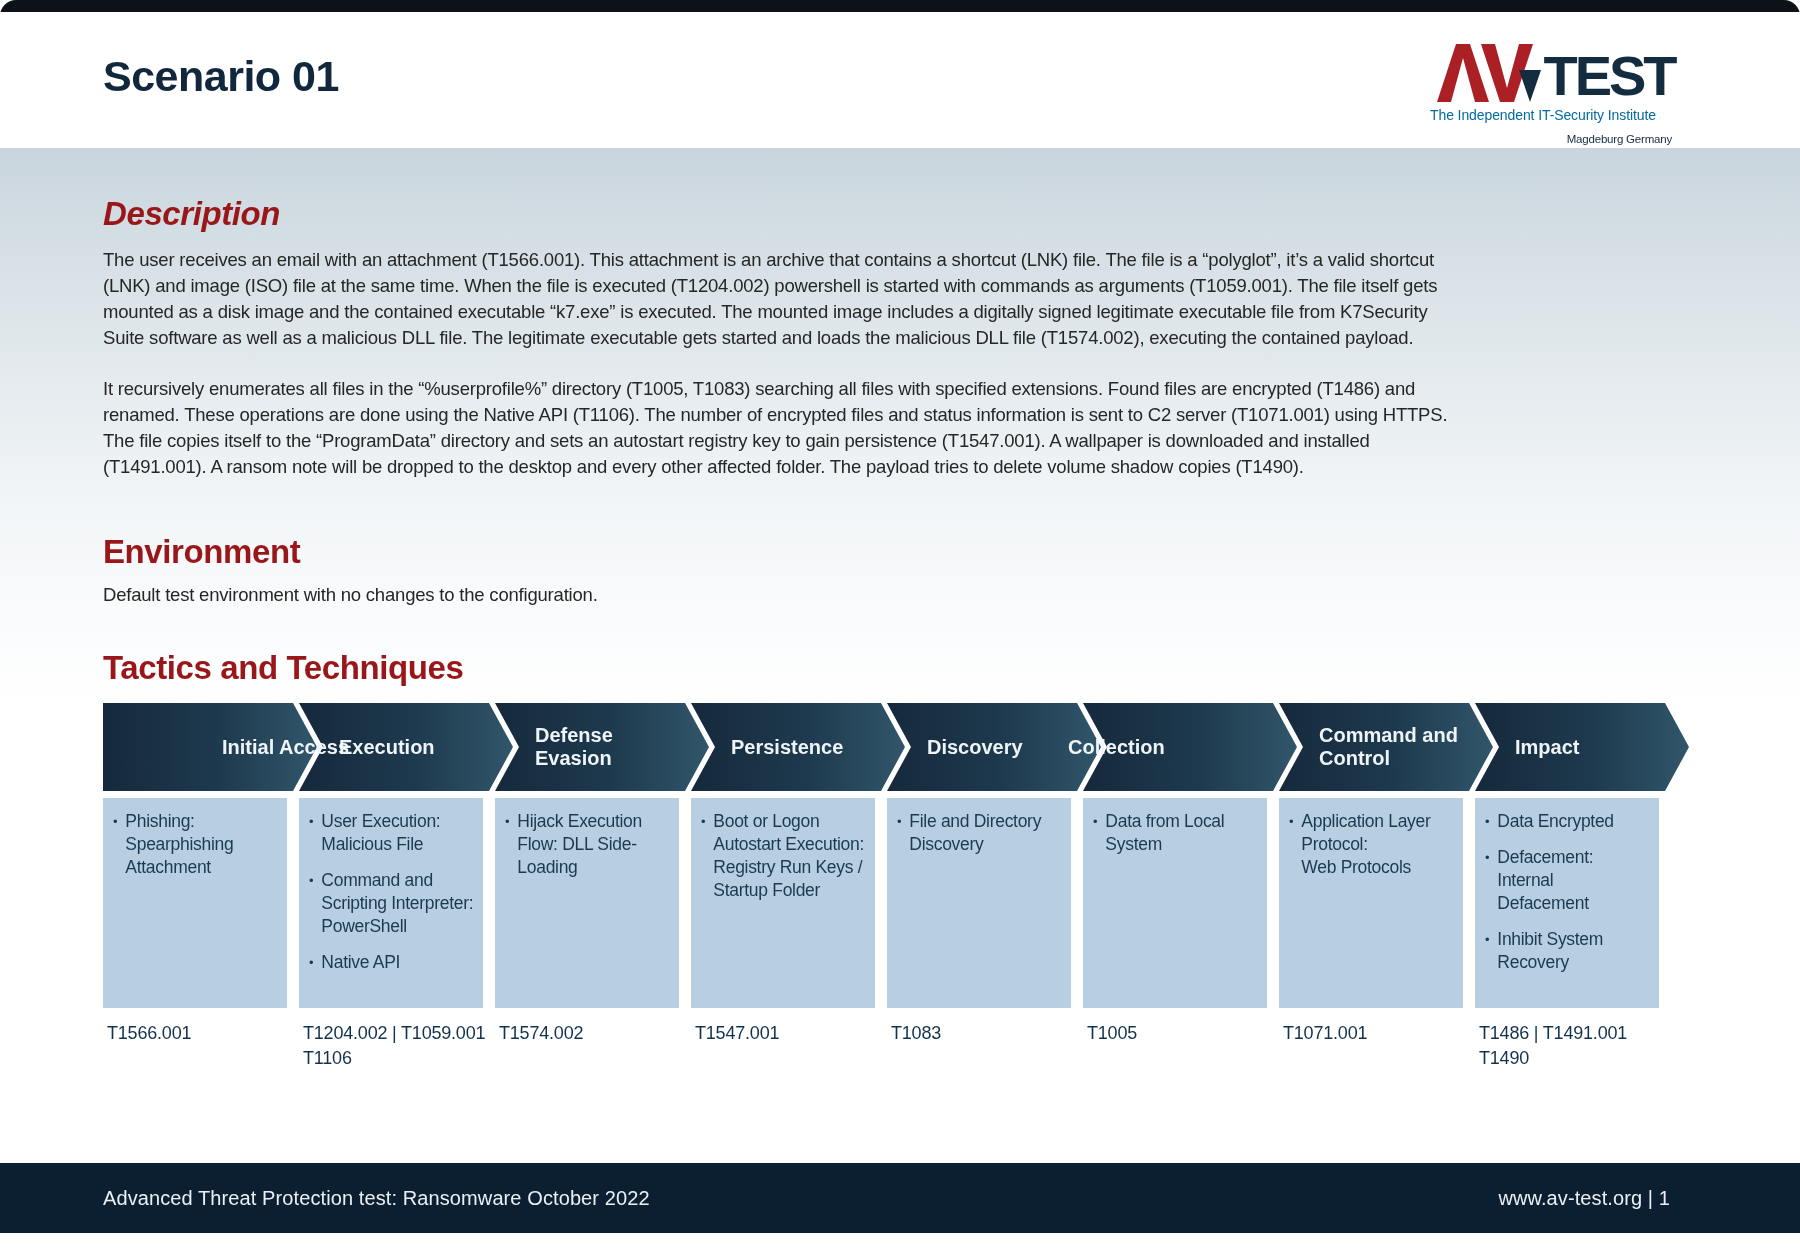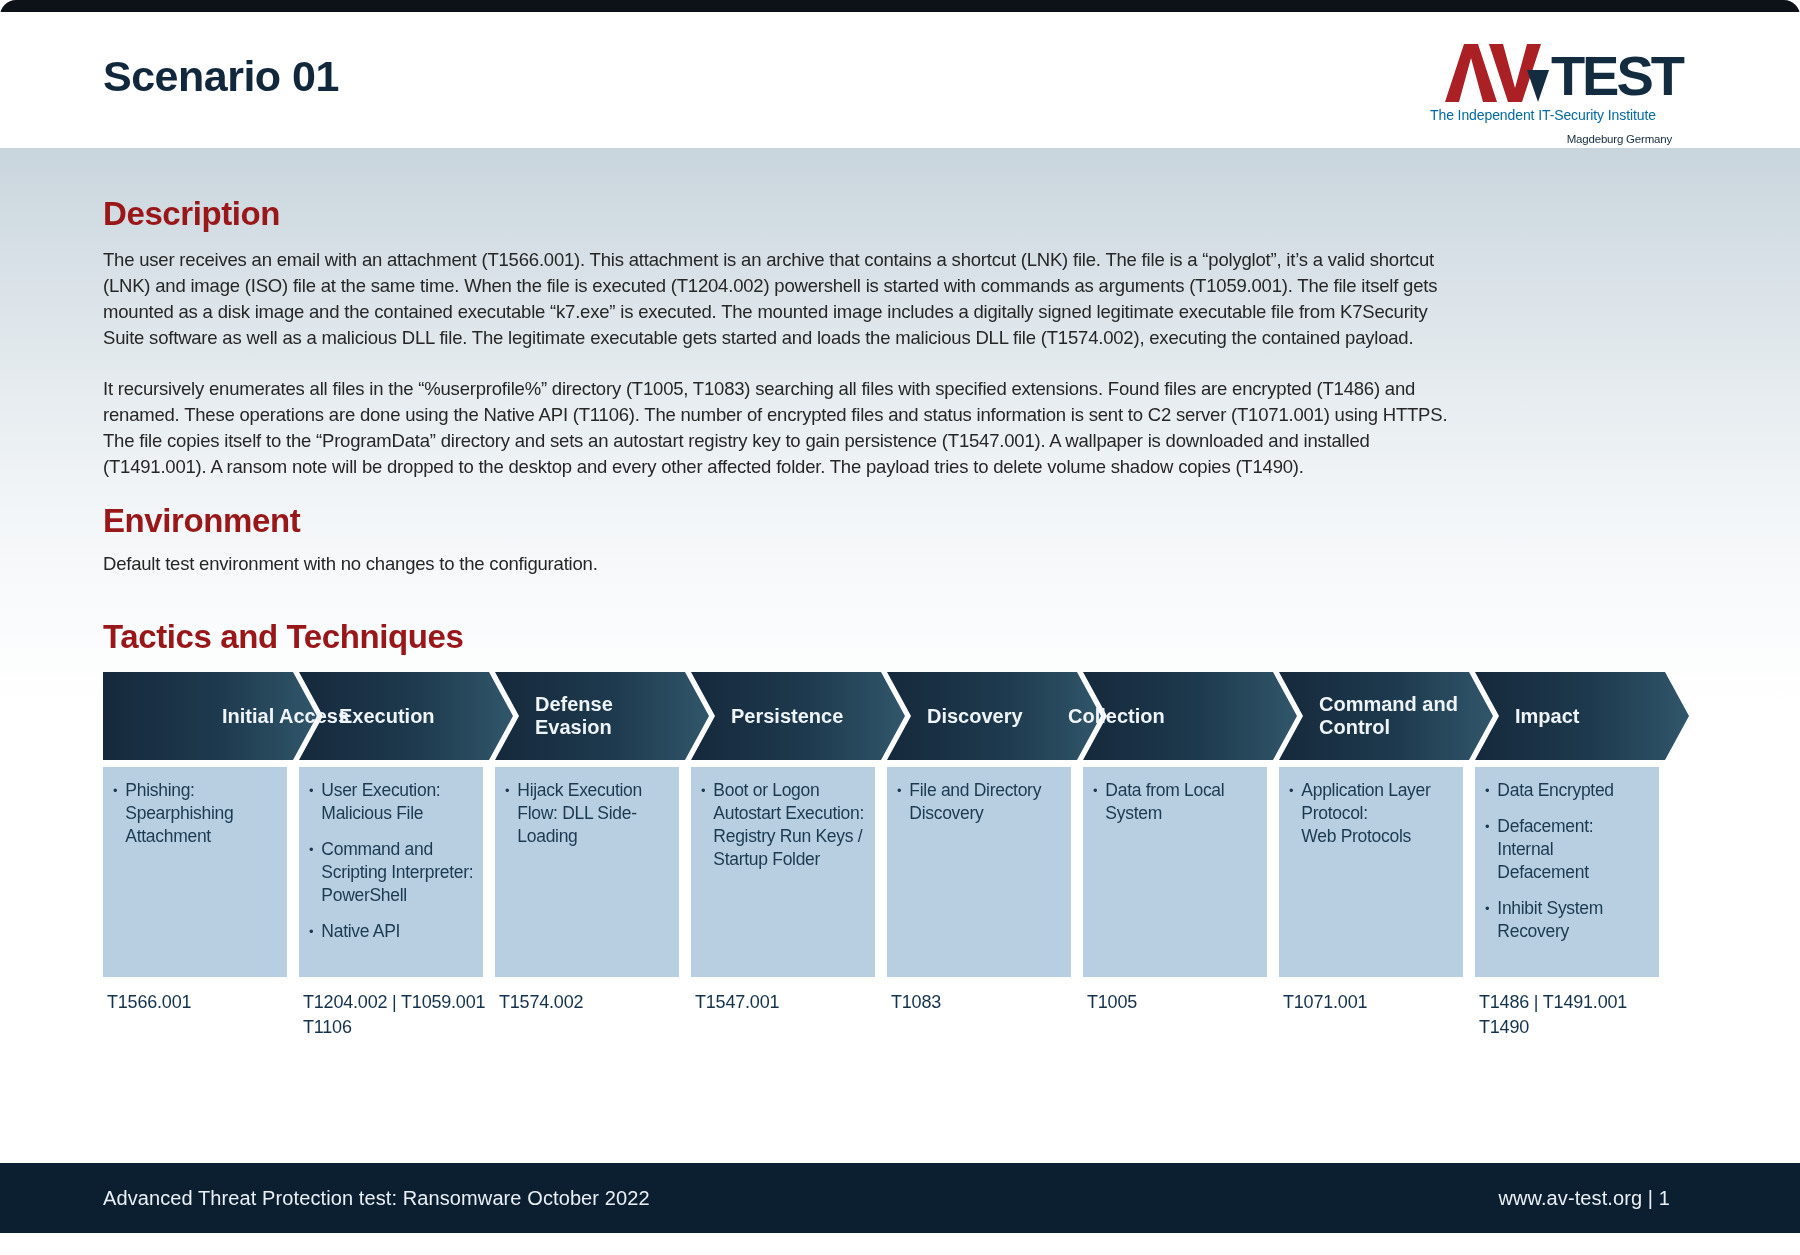--- a/index.html
+++ b/index.html
@@ -15,21 +15,21 @@
   }
   
   .top-bar{height:12px;background:#0d1219;}
   
   .header{position:relative;height:136px;background:#ffffff;}
   .page-title{
     position:absolute;left:103px;top:40px;
     font-size:43px;font-weight:bold;color:#10273c;letter-spacing:-0.5px;
   }
   .logo{position:absolute;right:118px;top:32px;width:252px;}
-  .logo-mark-row{display:flex;align-items:flex-end;justify-content:flex-end;}
+  .logo-mark-row{display:flex;align-items:flex-end;justify-content:center;}
   .logo-av{width:104px;height:58px;flex:0 0 auto;}
   .logo-test{
     font-size:56px;font-weight:bold;color:#142c40;
     letter-spacing:-3px;line-height:0.92;margin-left:2px;
   }
   .logo-tagline{
     margin-top:5px;font-size:14px;font-weight:normal;color:#0369a1;letter-spacing:-0.1px;
     white-space:nowrap;
   }
   .logo-location{
@@ -39,22 +39,22 @@
   
   .content{
     height:1015px;
     background:linear-gradient(180deg,#c9d5dd 0%,#dde5ea 16%,#f3f6f8 36%,#ffffff 55%);
   }
   .section-heading{
     margin:0 0 0 103px;
     font-size:33px;font-weight:bold;color:#991619;letter-spacing:-0.4px;
     line-height:40px;
   }
-  .h-description{padding-top:46px;}
-  .h-environment{margin-top:21px;}
+  .h-description{padding-top:46px;font-style:italic;}
+  .h-environment{margin-top:52px;}
   .h-tactics{margin-top:40px;}
   .para{
     margin:13px 0 0 103px;width:1352px;
     font-size:18.5px;line-height:26px;color:#262626;
   }
   .para2{margin-top:25px;}
   .env-text{margin-top:10px;}
   
   .band{position:relative;width:1590px;height:88px;margin:15px 0 0 103px;}
   .band svg{position:absolute;left:0;top:0;}

